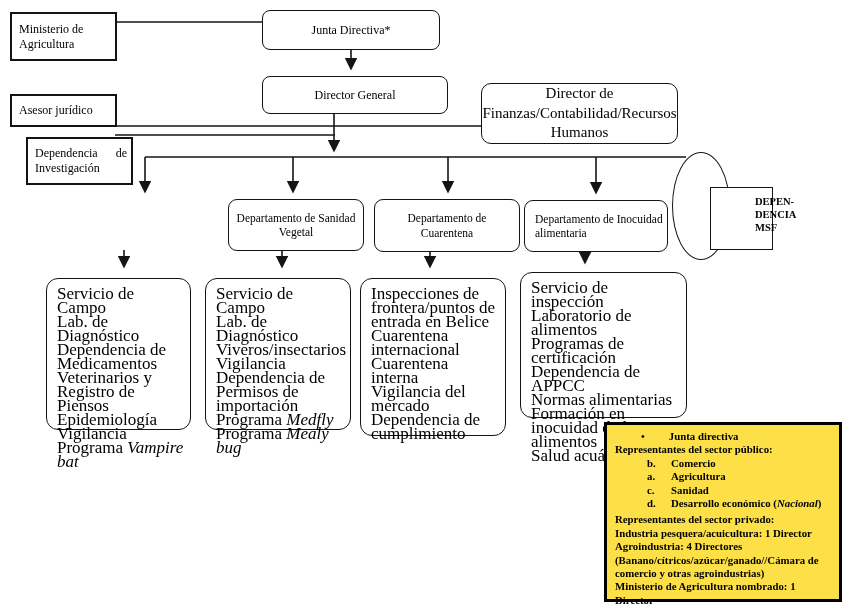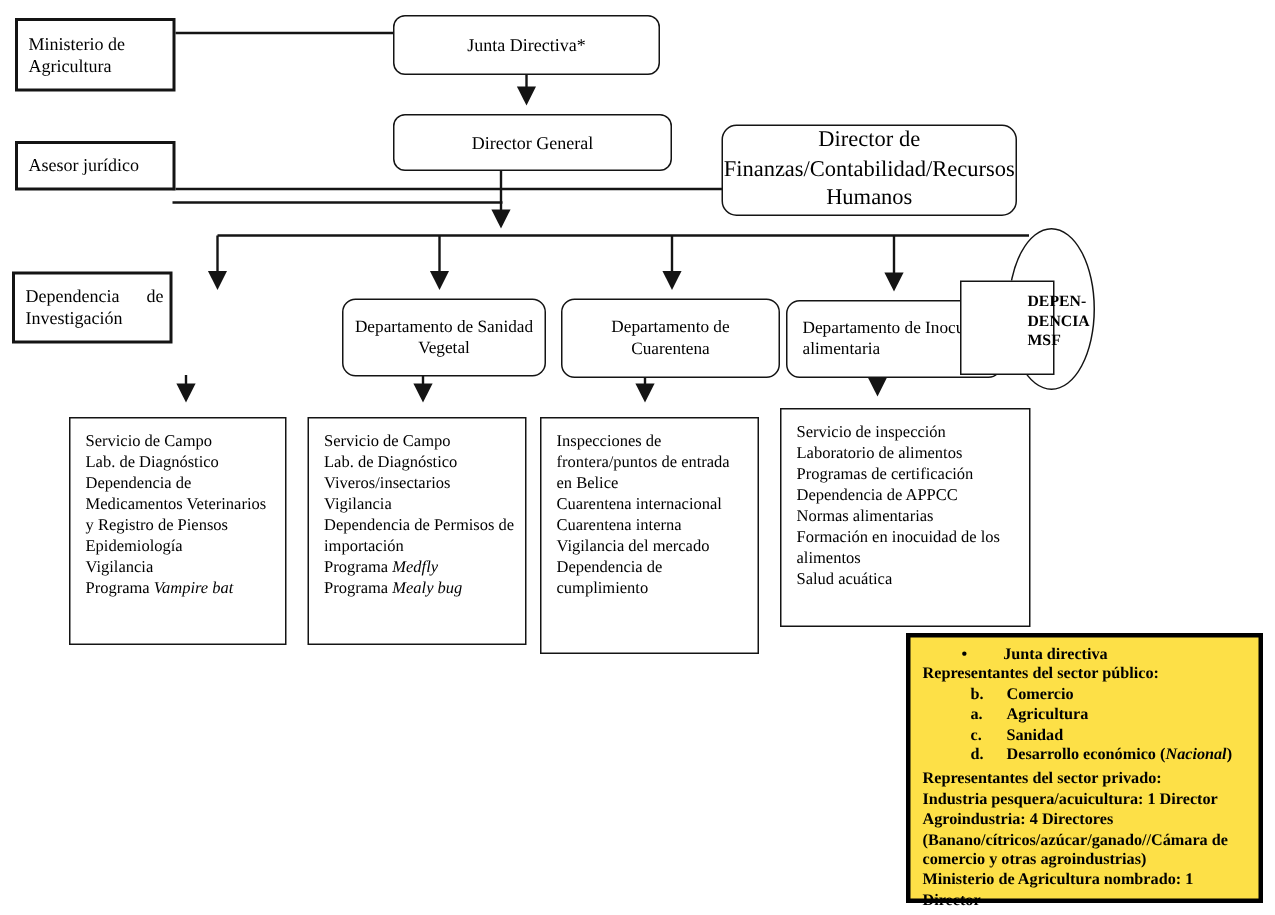--- a/index.html
+++ b/index.html
@@ -19,22 +19,22 @@
   .justified{text-align:justify;}
   .round{border-radius:8px;justify-content:center;text-align:center;}
   .dept{
     border-radius:9px;font-size:11.5px;justify-content:center;
     text-align:center;padding:0 6px;
   }
   .dept-left{justify-content:flex-start;text-align:left;padding:0 4px 0 10px;}
   .fin{font-size:15px;line-height:1.3;}
   .list{
     position:absolute;background:#fff;border:1.6px solid #141414;
-    border-radius:0;box-sizing:border-box;
-    font-size:11px;line-height:14px;padding:8px 6px 0 10px;
+    border-radius:12px;box-sizing:border-box;
+    font-size:17px;line-height:14px;padding:8px 6px 0 10px;
   }
   .msf-ellipse{
     position:absolute;background:#fff;border:1.5px solid #141414;
     border-radius:50%;box-sizing:border-box;
   }
   .msf-rect{
     position:absolute;background:#fff;border:1.6px solid #141414;
     box-sizing:border-box;font-weight:bold;font-size:10.5px;
     line-height:13px;padding:7px 0 0 6px;
   }
@@ -91,39 +91,39 @@
   </div>
 
   <div class="box round fin" style="left:481px;top:83px;width:197px;height:61px;border-radius:10px;">
     <span>Director de<br>Finanzas/Contabilidad/Recursos<br>Humanos</span>
   </div>
 
   <div class="box sharp" style="left:10px;top:94px;width:107px;height:33px;">
     <span>Asesor jurídico</span>
   </div>
 
-  <div class="box sharp justified" style="left:8px;top:137px;width:107px;height:48px;margin-top:44px;">
+  <div class="box sharp justified" style="left:26px;top:137px;width:107px;height:48px;">
     <span>Dependencia de Investigación</span>
   </div>
 
 
   <div class="box dept" style="left:228px;top:199px;width:136px;height:52px;">
     <span>Departamento de Sanidad Vegetal</span>
   </div>
 
   <div class="box dept" style="left:374px;top:199px;width:146px;height:53px;">
     <span>Departamento de Cuarentena</span>
   </div>
 
   <div class="box dept dept-left" style="left:524px;top:200px;width:144px;height:52px;">
     <span>Departamento de Inocuidad alimentaria</span>
   </div>
 
   <div class="msf-ellipse" style="left:672px;top:152px;width:58px;height:108px;"></div>
-  <div class="msf-rect" style="left:640px;top:187px;width:63px;height:63px;padding-left:44px;">
+  <div class="msf-rect" style="left:710px;top:187px;width:63px;height:63px;padding-left:44px;">
     <span>DEPEN-<br>DENCIA<br>MSF</span>
   </div>
 
   <div class="list" style="left:46px;top:278px;width:145px;height:152px;">
     <span>Servicio de Campo<br>Lab. de Diagnóstico<br>Dependencia de Medicamentos Veterinarios y Registro de Piensos<br>Epidemiología<br>Vigilancia<br>Programa <i>Vampire bat</i></span>
   </div>
 
   <div class="list" style="left:205px;top:278px;width:146px;height:152px;">
     <span>Servicio de Campo<br>Lab. de Diagnóstico<br>Viveros/insectarios<br>Vigilancia<br>Dependencia de Permisos de importación<br>Programa <i>Medfly</i><br>Programa <i>Mealy bug</i></span>
   </div>

